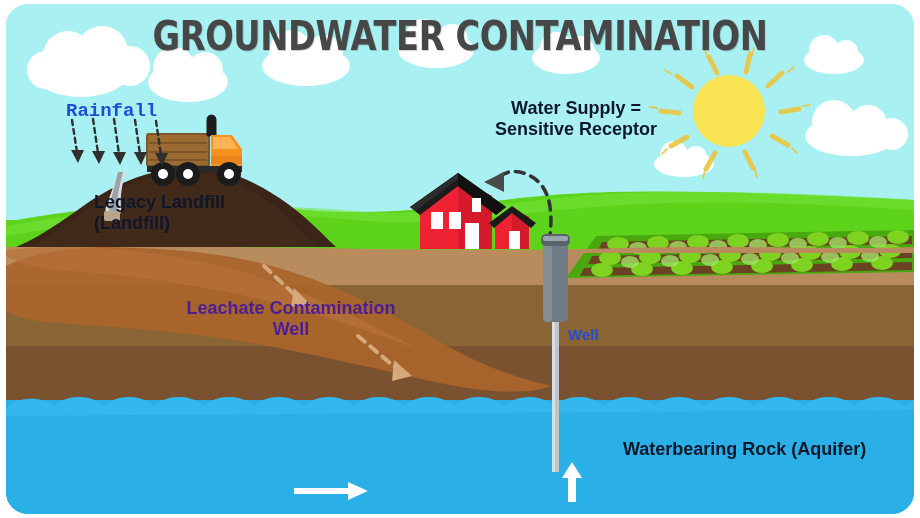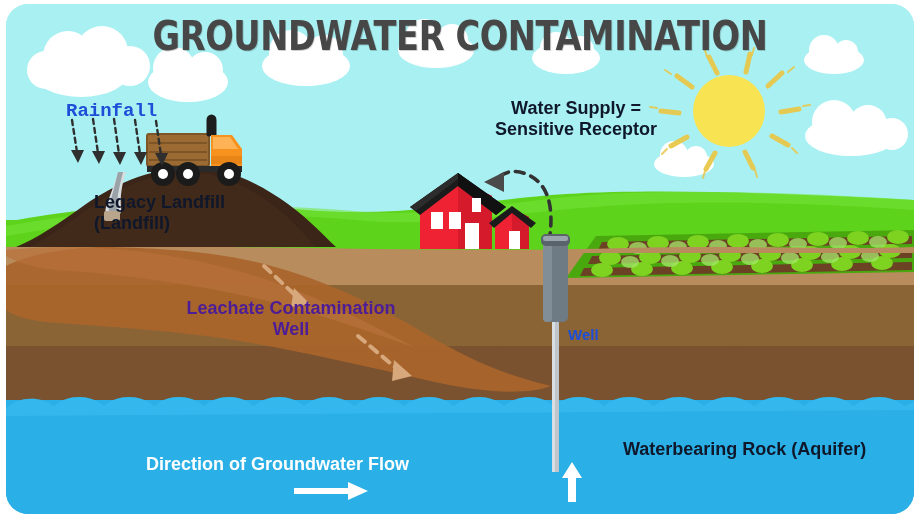--- a/index.html
+++ b/index.html
@@ -443,18 +443,17 @@
       <span>Sensitive Receptor</span>
     </div>
 
     <div class="lbl lbl-plume">
       <span>Leachate Contamination</span><br>
       <span>Well</span>
     </div>
 
     <div class="lbl lbl-well">Well</div>
 
-    <div class="lbl lbl-flow">Direction of Groundwater Flow</div>
 
     <div class="lbl lbl-aquifer">Waterbearing Rock (Aquifer)</div>
 
   </div>
 </div>
 
 </body></html>

